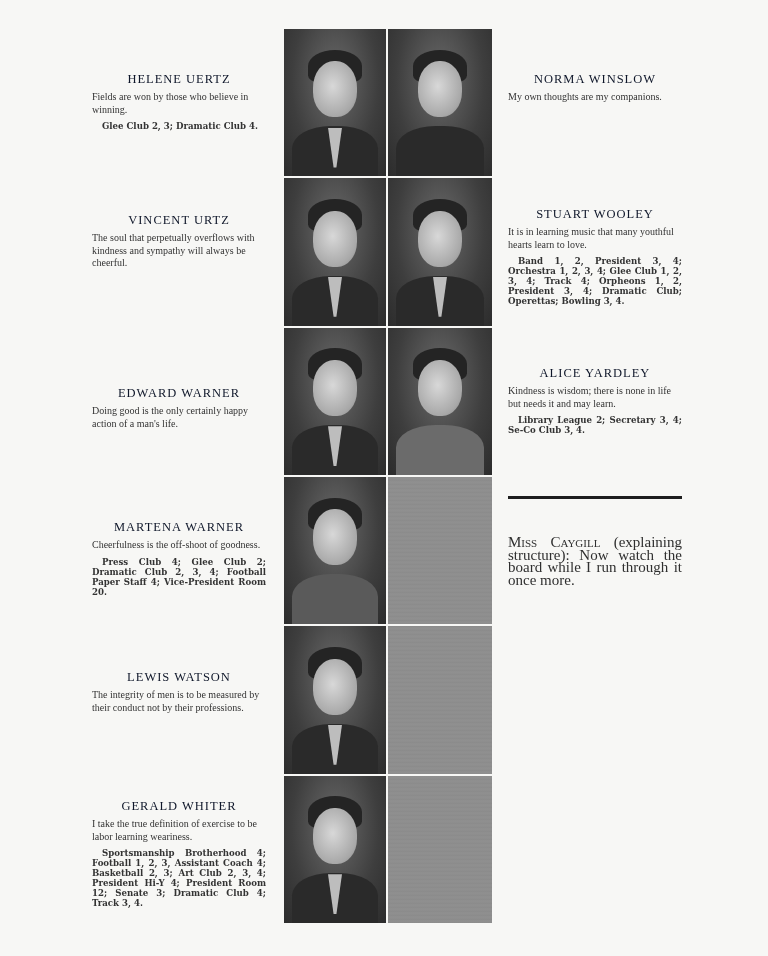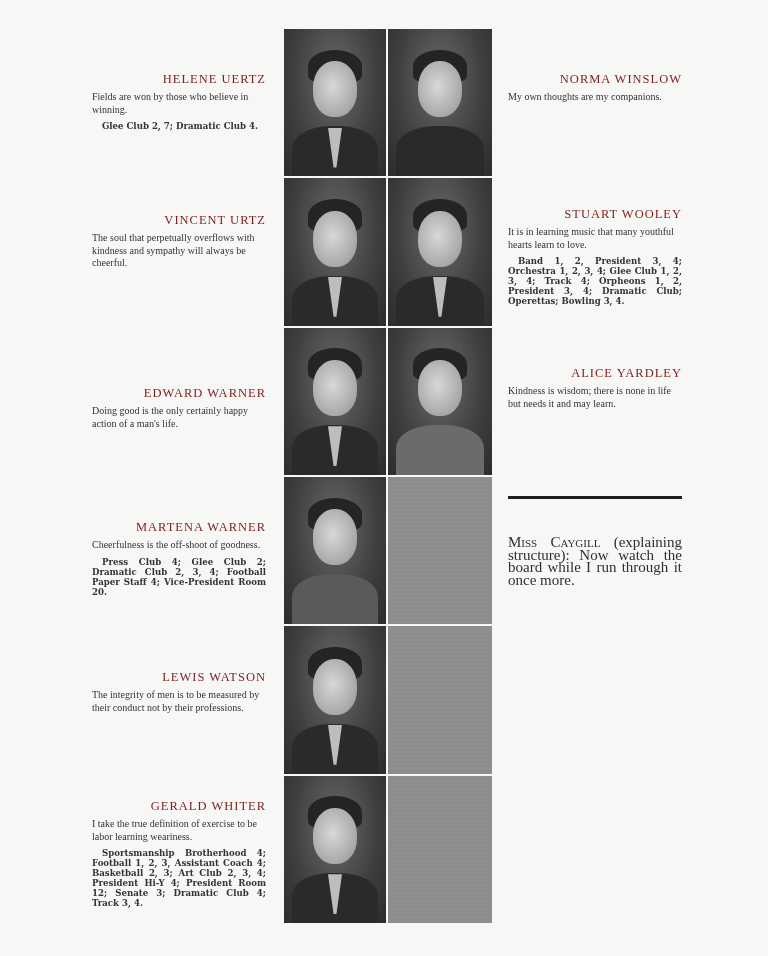--- a/index.html
+++ b/index.html
@@ -6,22 +6,22 @@
   body {
     width: 768px; height: 956px; position: relative; overflow: hidden;
     background: #f7f7f5;
     font-family: "DejaVu Serif", "Liberation Serif", serif;
     color: #2a2a2a;
   }
   .entry { position: absolute; width: 174px; }
   .entry.left { left: 92px; }
   .entry.right { left: 508px; }
   .name {
-    text-align: right; font-size: 12.5px; letter-spacing: 1px;
-    margin: 0 0 4px 0; font-family: "Liberation Serif", serif; color: #7f1d1d;
+    text-align: center; font-size: 12.5px; letter-spacing: 1px;
+    margin: 0 0 4px 0; font-family: "Liberation Serif", serif; color: #0f172a;
   }
   .quote {
     font-size: 10px; line-height: 12.5px;
     margin: 0 0 5px 0; font-family: "Liberation Serif", serif; color: #333;
   }
   .acts {
     font-size: 8.6px; line-height: 10px; text-align: justify; text-indent: 10px;
     margin: 0; font-family: "DejaVu Serif", serif; color: #333; font-weight: bold;
   }
   .grid {
@@ -61,21 +61,21 @@
     font-family: "Liberation Serif", serif; color: #2f2f2f; margin: 0;
   }
   .sc { font-variant: small-caps; }
 </style>
 </head>
 <body>
 
 <div class="entry left" style="top:72px;">
   <p class="name">HELENE UERTZ</p>
   <p class="quote">Fields are won by those who believe in winning.</p>
-  <p class="acts">Glee Club 2, 7; Dramatic Club 4.</p>
+  <p class="acts">Glee Club 2, 3; Dramatic Club 4.</p>
 </div>
 
 <div class="entry left" style="top:213px;">
   <p class="name">VINCENT URTZ</p>
   <p class="quote">The soul that perpetually overflows with kindness and sympathy will always be cheerful.</p>
 </div>
 
 <div class="entry left" style="top:386px;">
   <p class="name">EDWARD WARNER</p>
   <p class="quote">Doing good is the only certainly happy action of a man's life.</p>
@@ -162,17 +162,18 @@
 
 <div class="entry right" style="top:207px;">
   <p class="name">STUART WOOLEY</p>
   <p class="quote">It is in learning music that many youthful hearts learn to love.</p>
   <p class="acts">Band 1, 2, President 3, 4; Orchestra 1, 2, 3, 4; Glee Club 1, 2, 3, 4; Track 4; Orpheons 1, 2, President 3, 4; Dramatic Club; Operettas; Bowling 3, 4.</p>
 </div>
 
 <div class="entry right" style="top:366px;">
   <p class="name">ALICE YARDLEY</p>
   <p class="quote">Kindness is wisdom; there is none in life but needs it and may learn.</p>
+  <p class="acts">Library League 2; Secretary 3, 4; Se-Co Club 3, 4.</p>
 </div>
 
 <div class="rule"></div>
 
 <p class="joke"><span class="sc">Miss Caygill</span><span> (explaining structure): Now watch the board while I run through it once more.</span></p>
 
 </body></html>

